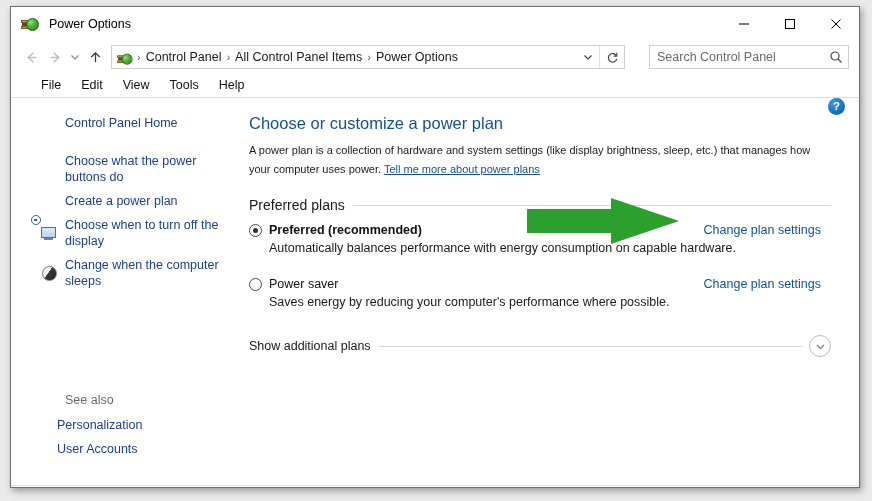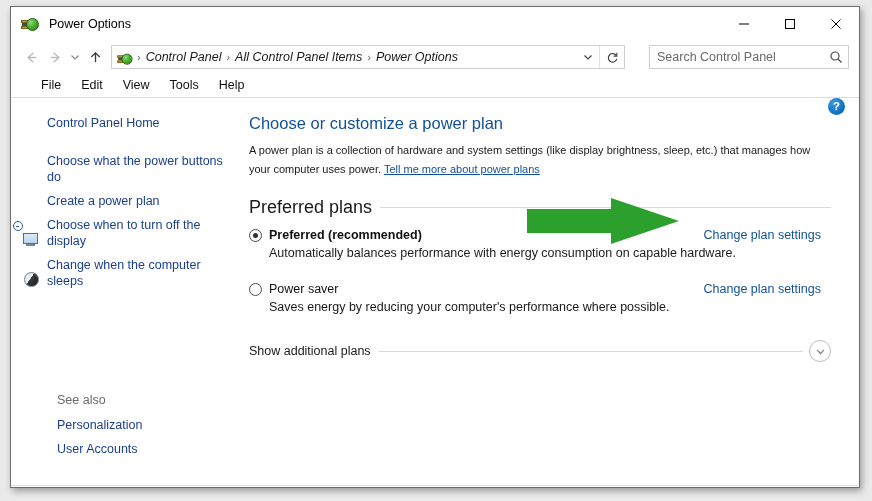--- a/index.html
+++ b/index.html
@@ -135,21 +135,20 @@
     align-items: center;
     flex: 1;
     min-width: 0;
     overflow: hidden;
   }
   .crumb {
     font-size: 12.5px;
     color: #1a1a1a;
     padding: 0 3px;
     white-space: nowrap;
-    font-style: italic;
   }
   .crumb-sep {
     color: #5a5a5a;
     font-size: 11px;
     padding: 0 2px;
     user-select: none;
   }
   .addr-right {
     display: flex;
     align-items: center;
@@ -217,34 +216,35 @@
     height: 387px;
     background: #ffffff;
     position: relative;
   }
   .sidebar {
     width: 222px;
     flex: none;
     padding-top: 14px;
     box-sizing: border-box;
     position: relative;
+    padding-left: 18px;
   }
   .side-link {
     color: #1b3f8b;
     font-size: 12.5px;
     line-height: 16px;
     padding: 3px 12px 3px 36px;
     display: block;
     cursor: default;
   }
   .side-link.home { padding-bottom: 10px; }
   .side-group { margin-top: 8px; }
   .side-row {
     display: flex;
-    align-items: flex-end;
+    align-items: center;
     padding: 4px 8px 4px 12px;
   }
   .side-row .ico {
     width: 18px; height: 18px;
     flex: none;
     margin-right: 6px;
     margin-top: 1px;
   }
   .side-row .txt {
     color: #1b3f8b;
@@ -258,20 +258,21 @@
   .seealso {
     position: absolute;
     left: 0; bottom: 24px;
     width: 100%;
     box-sizing: border-box;
   }
   .seealso .hdr {
     font-size: 12.5px;
     color: #6b6b6b;
     padding: 2px 12px 6px 46px;
+    margin-left: 8px;
   }
   .seealso .sl {
     color: #1b3f8b;
     font-size: 12.5px;
     line-height: 20px;
     padding: 2px 12px 2px 46px;
     display: block;
     cursor: default;
   }
 
@@ -363,21 +364,21 @@
     color: #11519b;
     text-decoration: underline;
   }
 
   .group-head {
     display: flex;
     align-items: center;
     margin-bottom: 10px;
   }
   .group-head .lbl {
-    font-size: 18px;
+    font-size: 14px;
     color: #1a1a1a;
     white-space: nowrap;
     padding-right: 8px;
   }
   .group-head .rule {
     flex: 1;
     height: 1px;
     background: #d8d8d8;
   }
 

